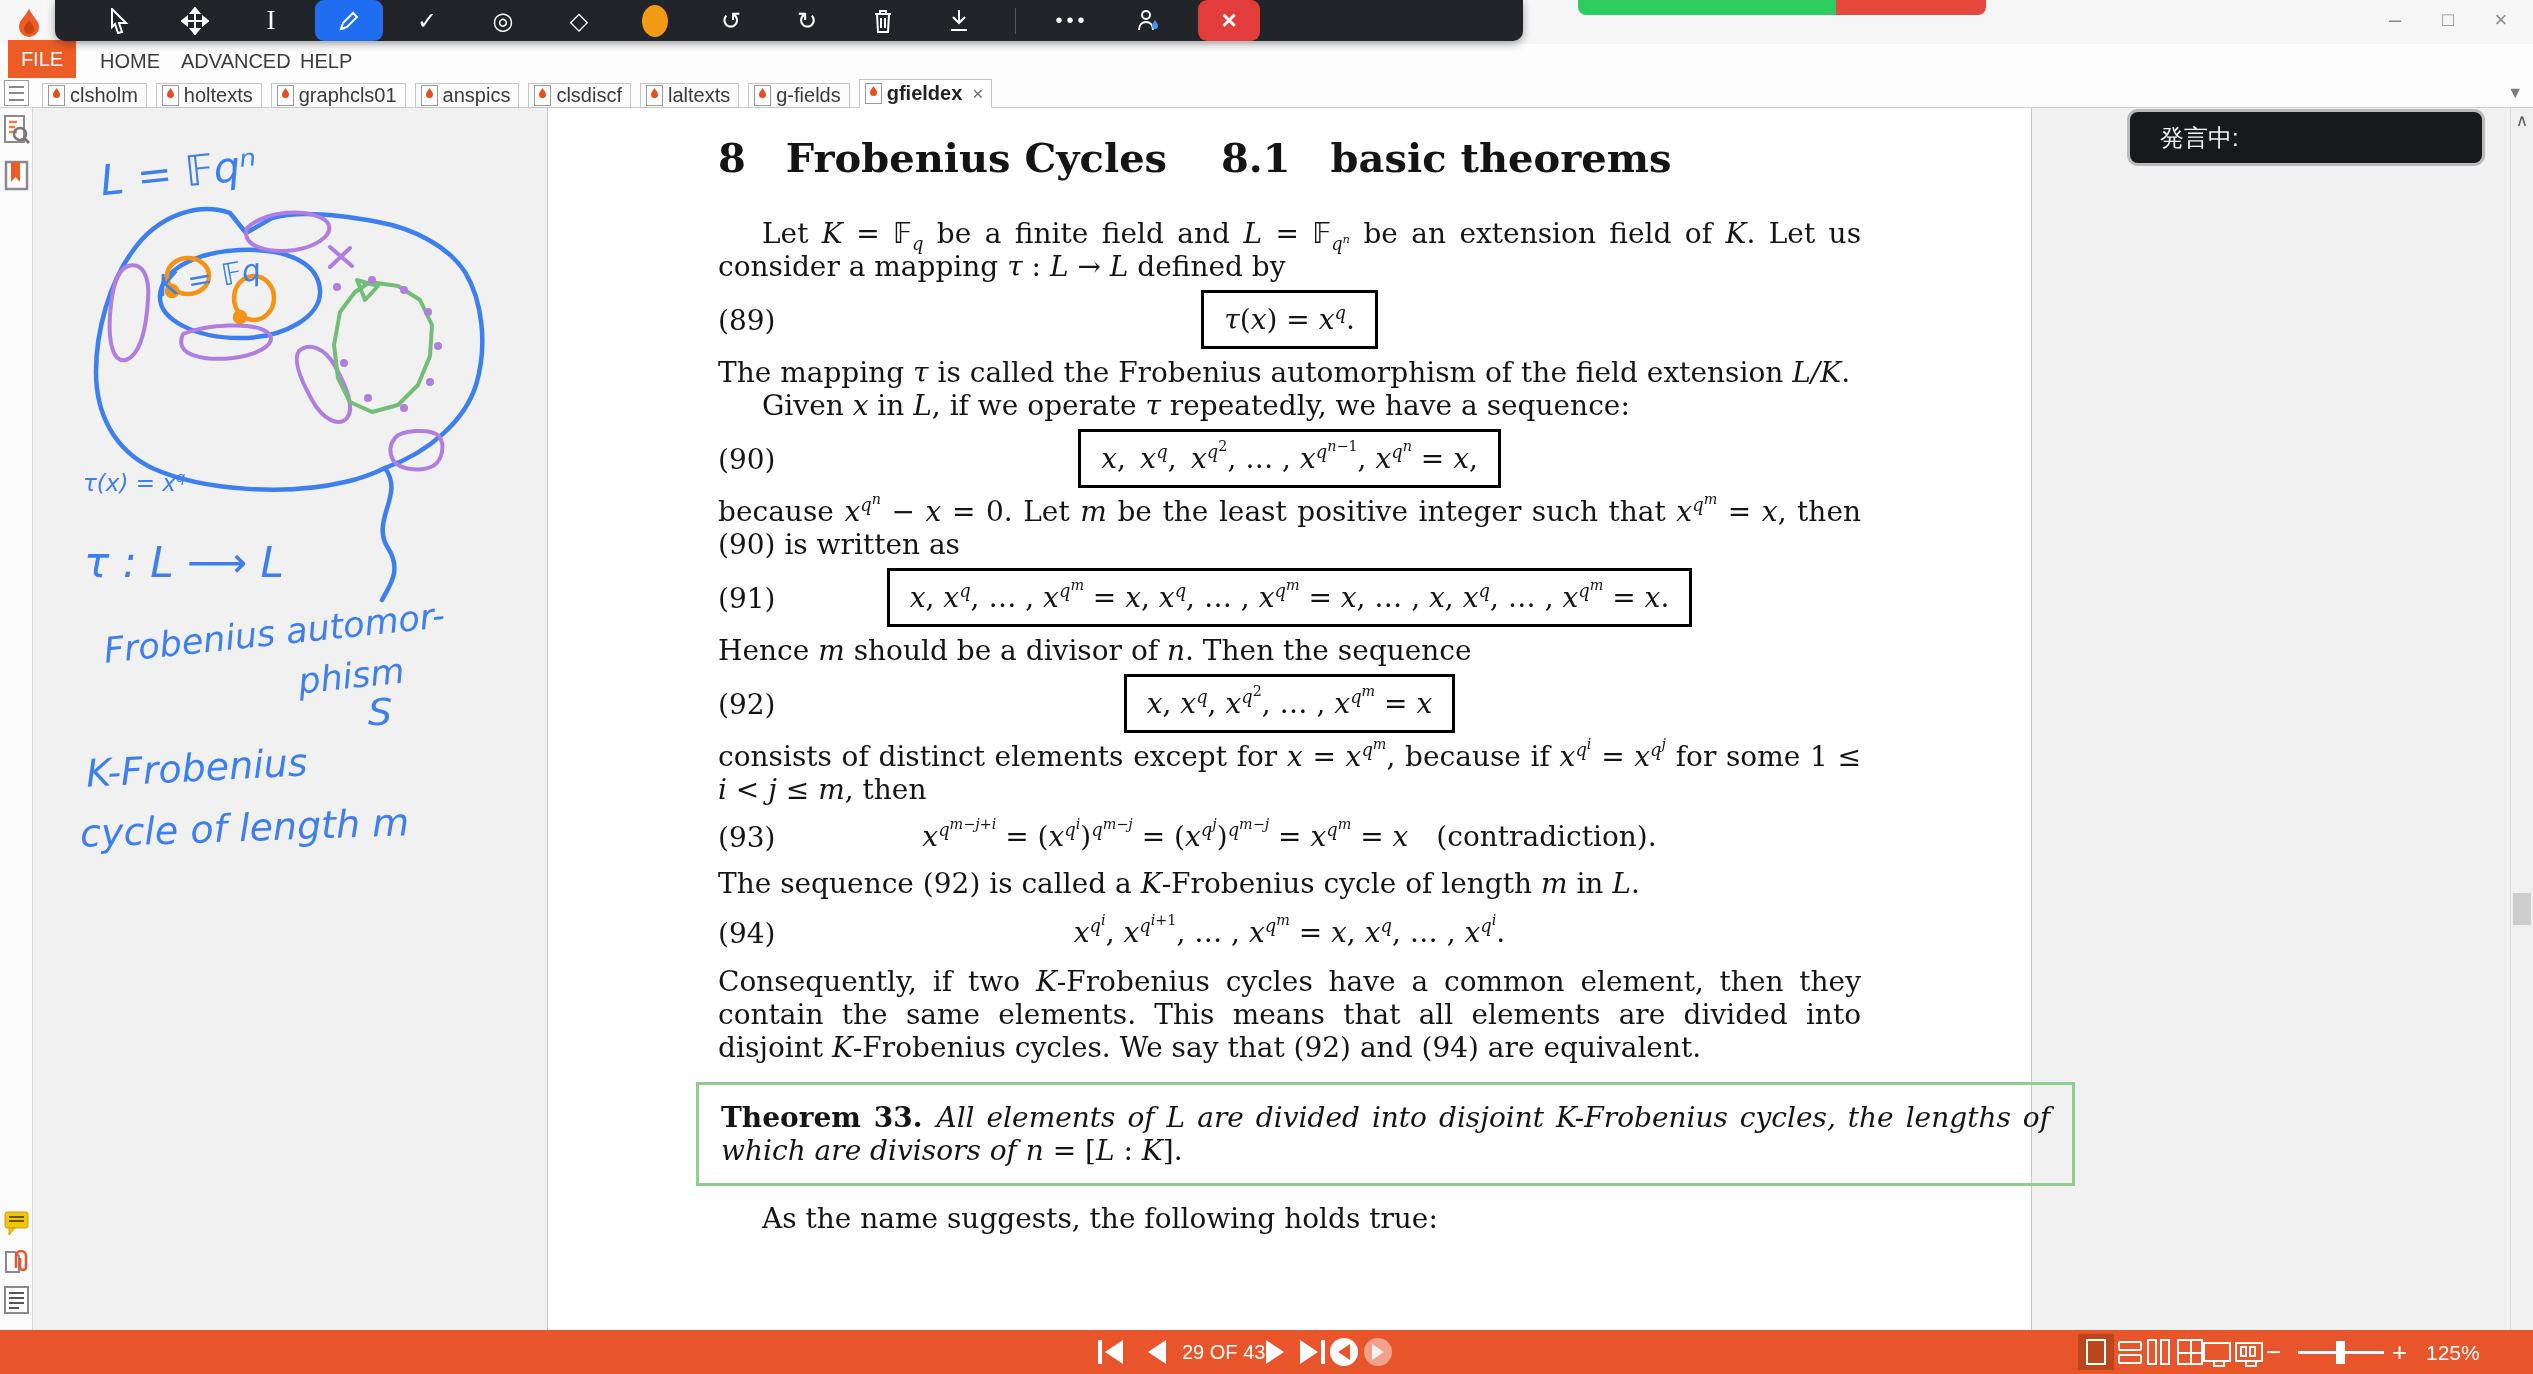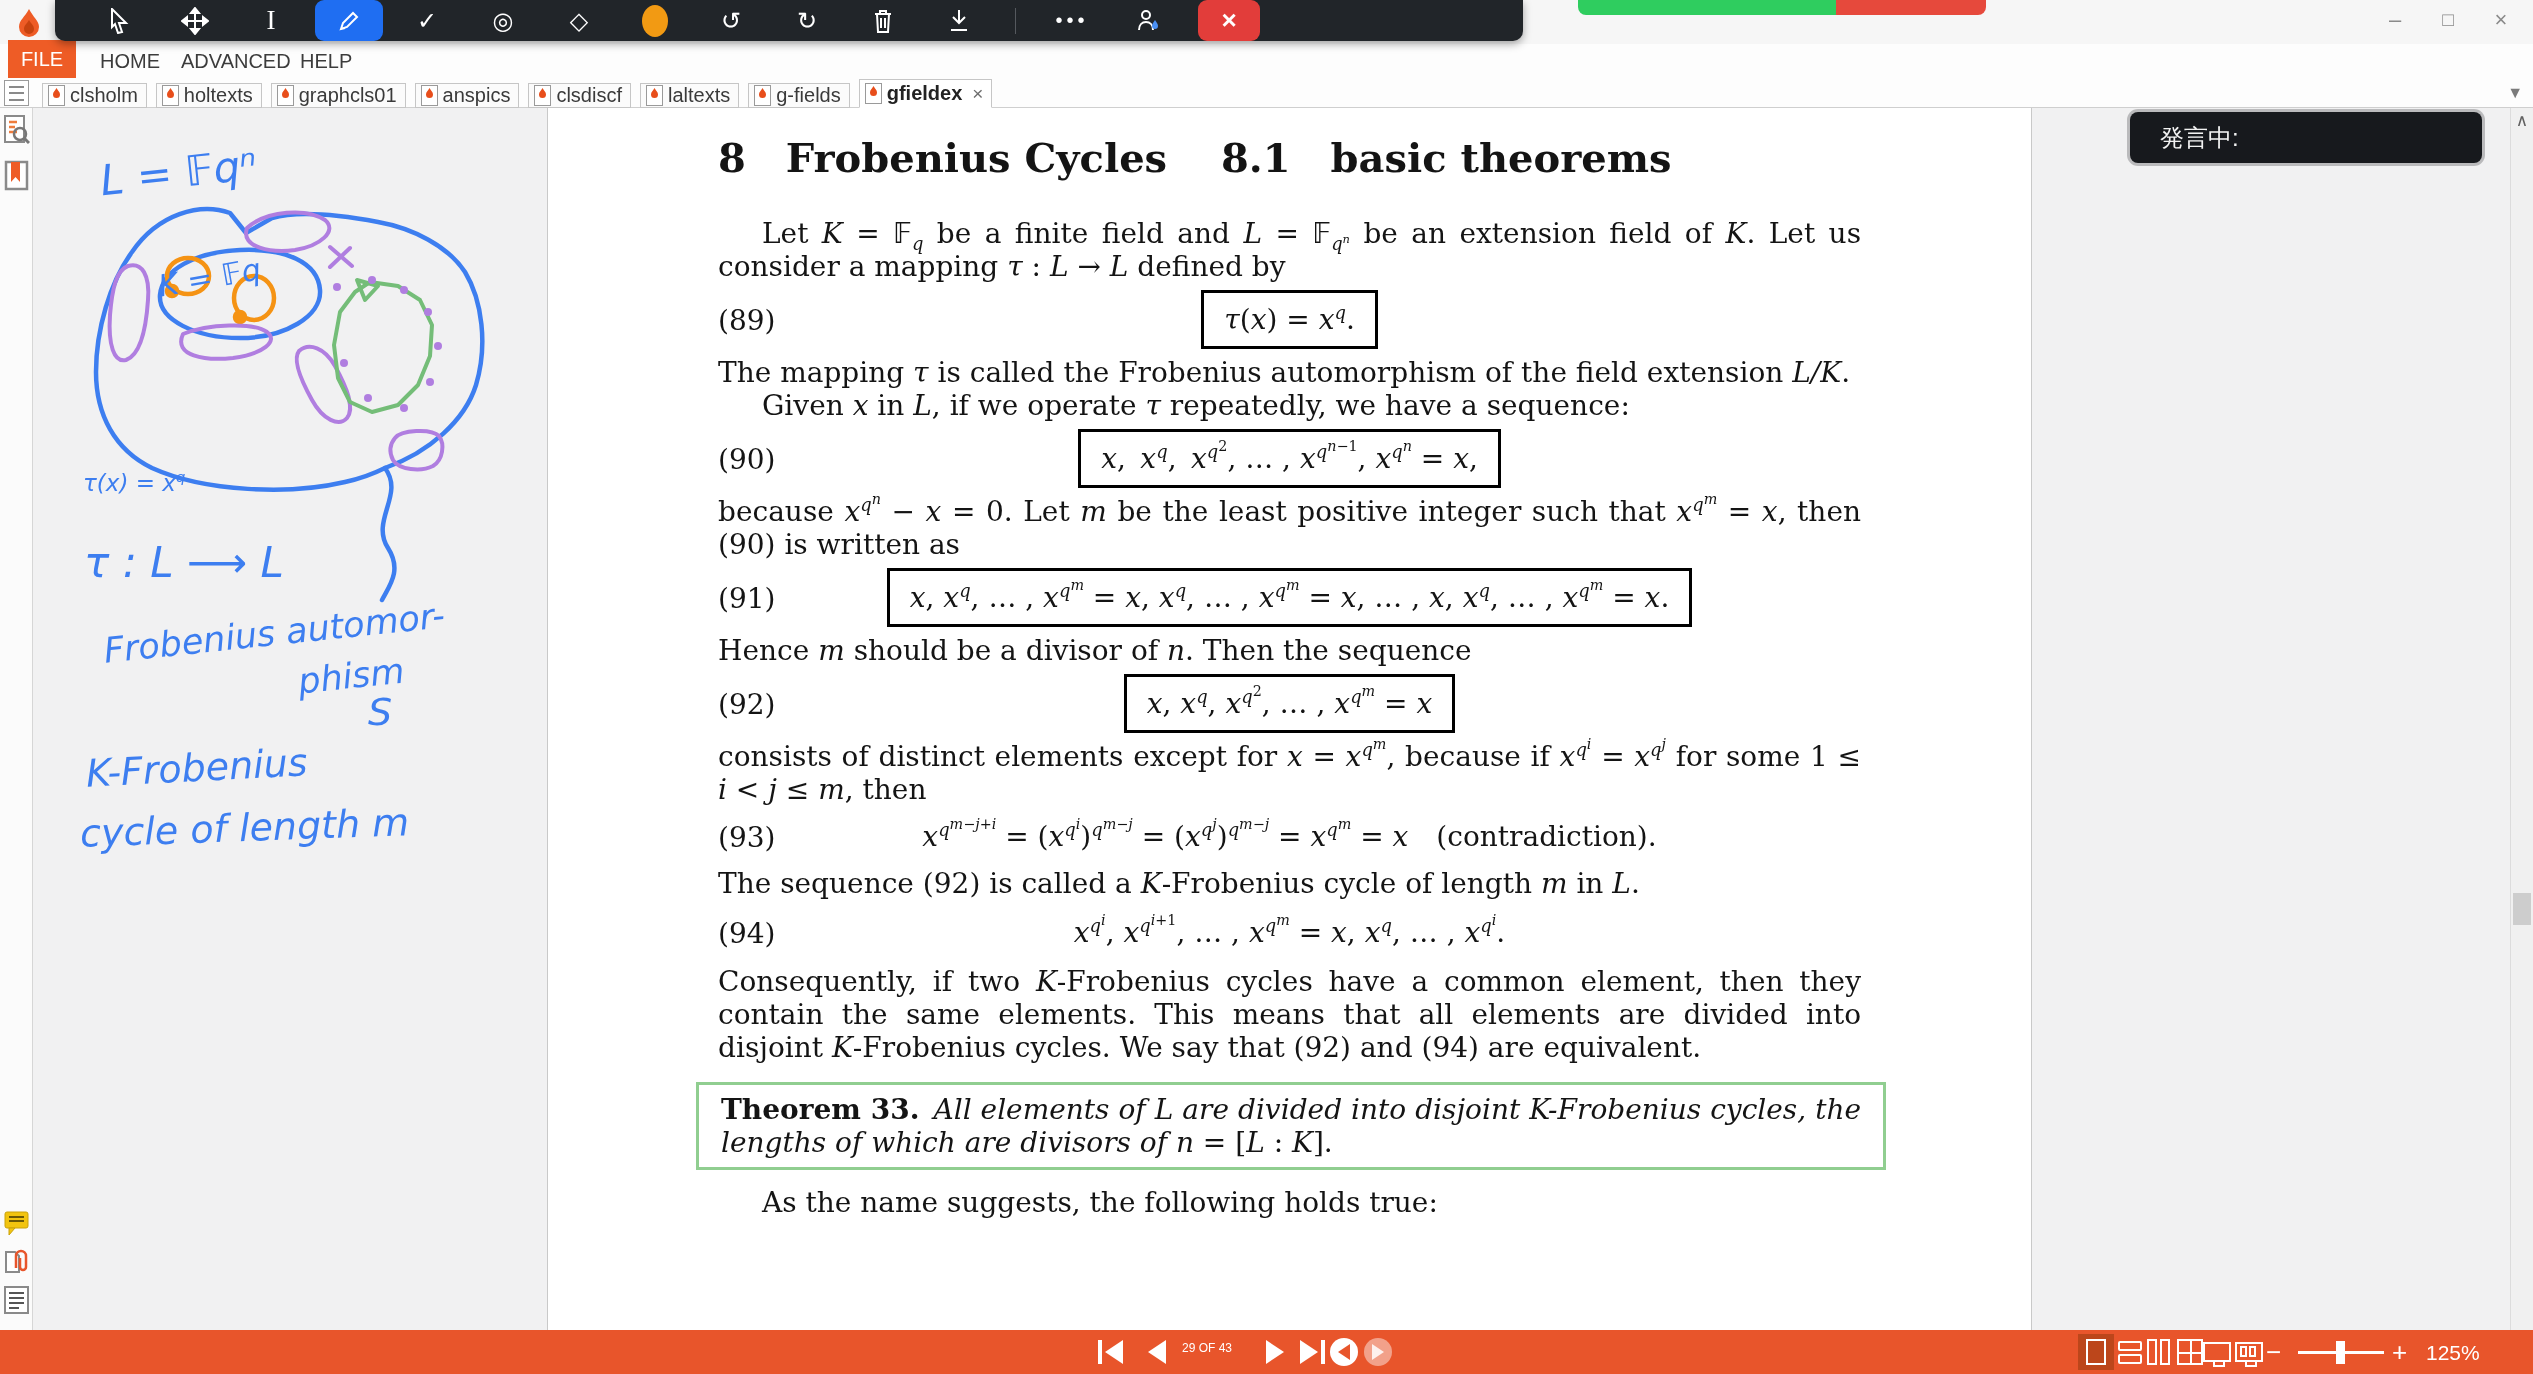--- a/index.html
+++ b/index.html
@@ -65,21 +65,21 @@
     font-family:"DejaVu Serif", serif; font-size:28px; line-height:33px; text-align:justify; }
   .pdf .head { font-size:40px; line-height:46px; font-weight:bold; text-align:left; margin:27px 0 36px; }
   .pdf p { margin:0; }
   .indent { text-indent:44px; }
   .bb { font-family:"DejaVu Sans", sans-serif; }
   .m sup { font-size:64%; line-height:0; } .m sup sup { font-size:80%; }
   .m sub { font-size:64%; line-height:0; }
   .eqrow { position:relative; display:flex; align-items:flex-start; justify-content:center; }
   .eqnum { position:absolute; left:0; top:50%; transform:translateY(-50%); }
   .eqbox { border:3px solid #000000; padding:10px 20px; margin:7px 0; }
-  .theorem { border:3px solid #90ce90; padding:8px 22px; margin:18px 0 14px -22px; width:1190px; }
+  .theorem { border:3px solid #90ce90; padding:16px 22px; margin:18px 0 14px -22px; width:1379px; }
   .theorem i { font-style:italic; }
 
   
   .speaking { position:absolute; left:2097px; top:4px; width:352px; height:51px; background:#17191d;
     border-radius:8px; color:#f2f2f2; font-size:24px; display:flex; align-items:center; padding-left:30px;
     box-shadow:0 0 0 3px rgba(23,25,29,.25); }
 
   
   .vscroll { position:absolute; right:0; top:0; width:23px; height:100%; background:#f0f0f0;
     border-left:1px solid #dcdcdc; }
@@ -91,21 +91,21 @@
   .hw { position:absolute; color:#3d7ef0; font-family:"DejaVu Sans", sans-serif; font-style:italic;
     font-weight:500; z-index:6; white-space:nowrap; }
 
   
   .statusbar { position:absolute; left:0; bottom:0; width:2533px; height:44px; background:#e8552b; }
   .tri { width:0; height:0; border-style:solid; display:inline-block; }
   .tri.left  { border-width:12px 18px 12px 0; border-color:transparent #fff transparent transparent; }
   .tri.right { border-width:12px 0 12px 18px; border-color:transparent transparent transparent #fff; }
   .bar { display:inline-block; width:4px; height:24px; background:#fff; }
   .navbtn { position:absolute; top:10px; display:flex; align-items:center; gap:3px; }
-  .pagelabel { position:absolute; top:11px; font-size:12px; color:#fff; }
+  .pagelabel { position:absolute; top:11px; font-size:20px; color:#fff; }
   .circ { position:absolute; top:8px; width:28px; height:28px; border-radius:50%; background:#fff;
     display:flex; align-items:center; justify-content:center; }
   .circ .ct-left { width:0;height:0;border-style:solid;border-width:8px 12px 8px 0; border-color:transparent #e8552b transparent transparent; }
   .circ.faded { background:rgba(255,255,255,.45); }
   .circ.faded .ct-right { width:0;height:0;border-style:solid;border-width:8px 0 8px 12px; border-color:transparent transparent transparent rgba(255,255,255,.85); }
   .viewbtn { position:absolute; top:4px; width:36px; height:36px; display:flex; align-items:center; justify-content:center; }
   .viewbtn.active { background:#bc461b; }
   .vb-rect { width:20px; height:26px; border:2px solid #fff; background:transparent; }
   .vb-book { display:flex; flex-direction:column; gap:3px; } .vb-book i{ width:24px; height:10px; border:2px solid #fff; border-radius:2px; display:block;}
   .vb-cols { display:flex; gap:3px; } .vb-cols i{ width:10px; height:26px; border:2px solid #fff; display:block;}

